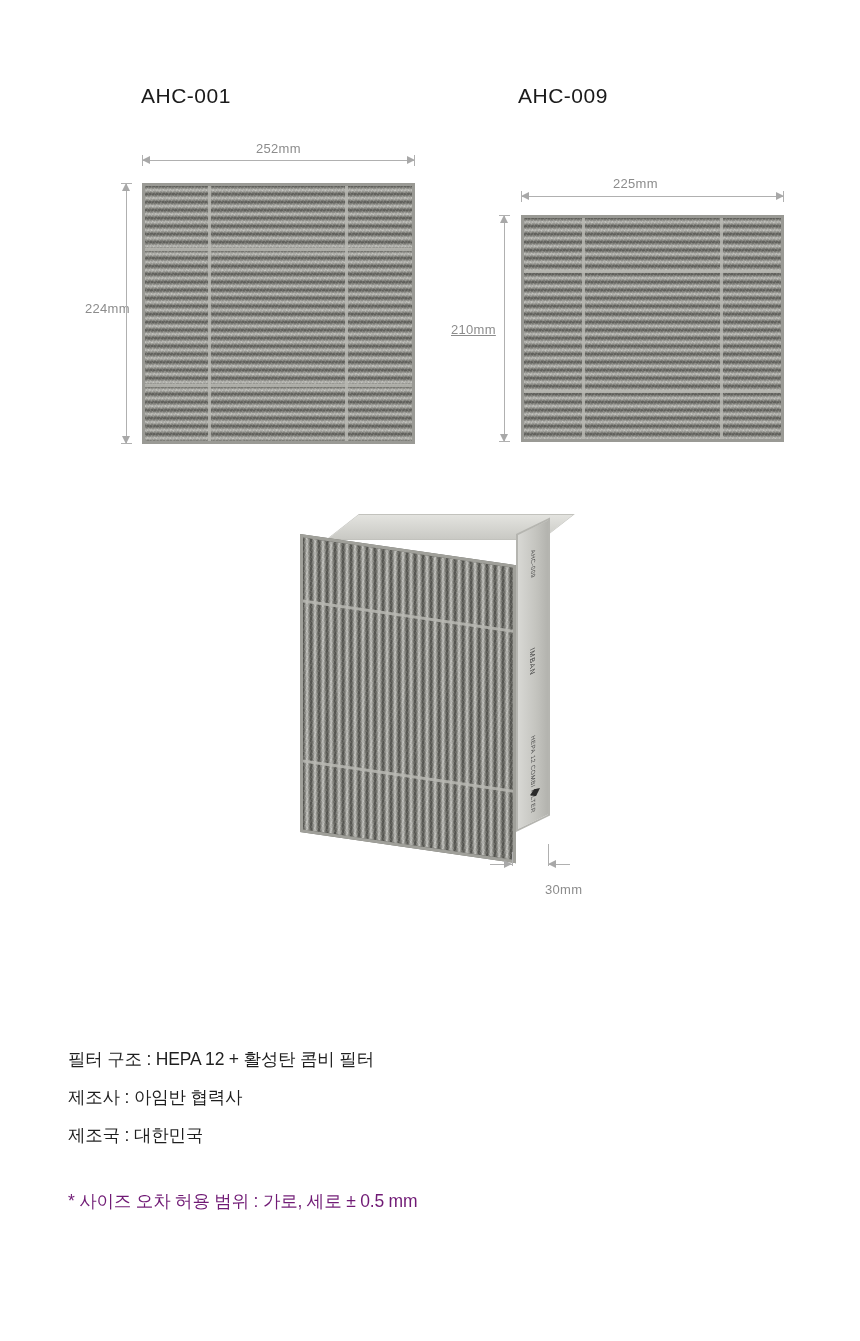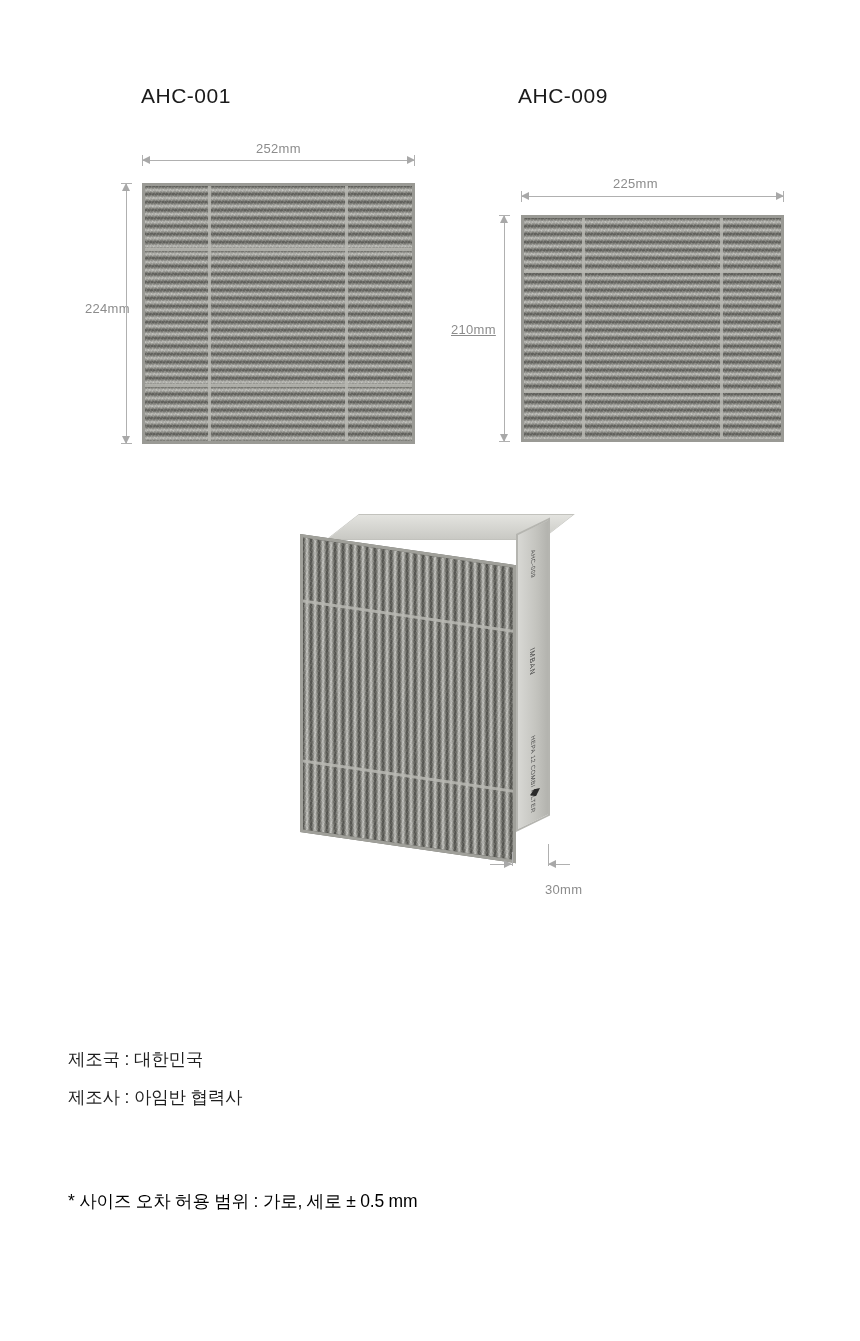--- a/index.html
+++ b/index.html
@@ -207,21 +207,21 @@
   }
   .spec-line {
     font-size: 17.5px;
     color: #1f1f1f;
     letter-spacing: -0.2px;
     line-height: 38px;
     white-space: nowrap;
   }
   .note-line {
     font-size: 17.5px;
-    color: #000000;
+    color: #701a75;
     letter-spacing: -0.2px;
     line-height: 38px;
     white-space: nowrap;
     text-align: right;
   }
 </style>
 </head>
 <body>
 
 <div class="page">
@@ -294,21 +294,22 @@
 
   <div class="dim-label" style="left:497px; top:882px;margin-left:48px;">30mm</div>
   <div class="dim-line h" style="left:490px; top:864px; width:22px;"></div>
   <div class="dim-line h" style="left:548px; top:864px; width:22px;"></div>
   <div class="arrow right" style="left:504px; top:860px;"></div>
   <div class="arrow left" style="left:548px; top:860px;"></div>
   <div class="tick v" style="left:512px; top:852px; height:14px;"></div>
   <div class="tick v" style="left:548px; top:844px; height:22px;"></div>
 
   <div class="spec-block" style="top:1040px;">
+    <div class="spec-line">필터 구조 : HEPA 12 + 활성탄 콤비 필터</div>
+    <div class="spec-line">제조사 : 아임반 협력사</div>
     <div class="spec-line">제조국 : 대한민국</div>
-    <div class="spec-line">제조사 : 아임반 협력사</div>
   </div>
 
   <div class="spec-block" style="top:1182px;">
     <div class="note-line">* 사이즈 오차 허용 범위 : 가로, 세로 ± 0.5 mm</div>
   </div>
 
 </div>
 
 </body></html>

